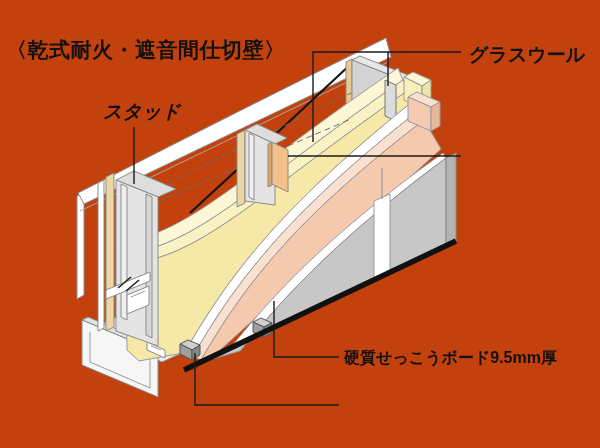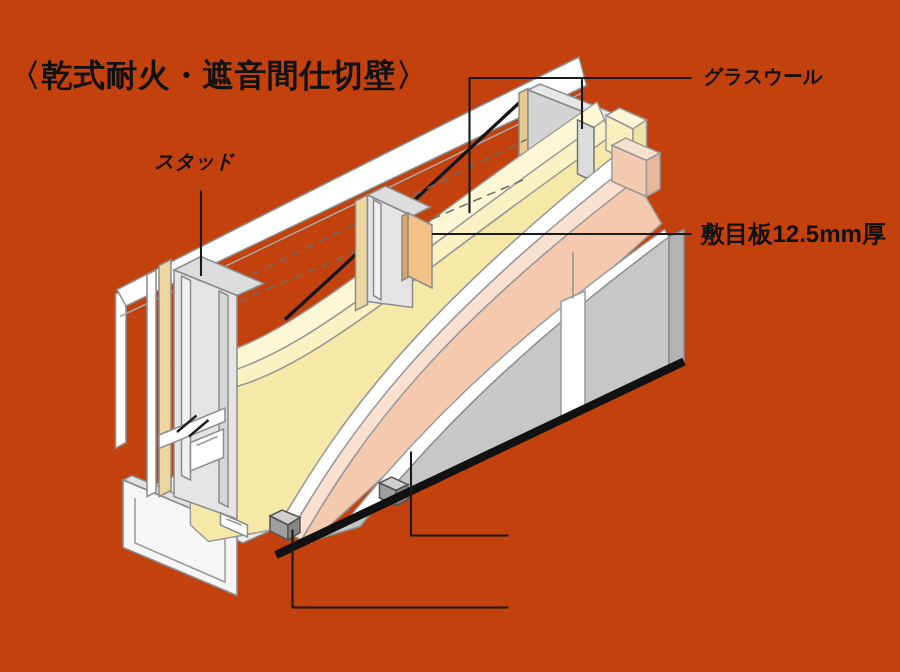--- a/index.html
+++ b/index.html
@@ -7,21 +7,21 @@
     position:relative;width:600px;height:448px;background:#c2410c;overflow:hidden;
     font-family:"Liberation Sans","DejaVu Sans",sans-serif;
   }
   .stage svg{position:absolute;left:0;top:0;}
   .lbl{
     position:absolute;color:#111111;font-weight:600;white-space:nowrap;
     font-family:"Liberation Sans","DejaVu Sans",sans-serif;
   }
   .title{font-size:21px;letter-spacing:0.5px;}
   .callout{font-size:16px;}
-  .callout.big{font-size:13px;text-align:center;}
+  .callout.big{font-size:19px;text-align:center;}
 </style>
 </head>
 <body>
 
 <div class="stage">
 <svg width="600" height="448" viewBox="0 0 600 448">
   <g fill="none" stroke="#8c8c8c" stroke-width="1">
 
     <g>
       <polygon points="77,196 84,192 84,295 77,299" fill="#ffffff"></polygon>
@@ -138,16 +138,16 @@
     </g>
   </g>
 </svg>
 
 <div class="lbl title" style="left:6px;top:36px;">〈乾式耐火・遮音間仕切壁〉</div>
 
 <div class="lbl callout big" style="left:103px;top:99px;font-style:italic;">スタッド</div>
 
 <div class="lbl callout big" style="left:469px;top:42px;">グラスウール</div>
 
-<div class="lbl callout" style="left:467px;top:146px;">敷目板12.5mm厚</div>
 
+<div class="lbl callout" style="left:344px;top:348px;">硬質せっこうボード9.5mm厚</div>
 
 </div>
 
 </body></html>

